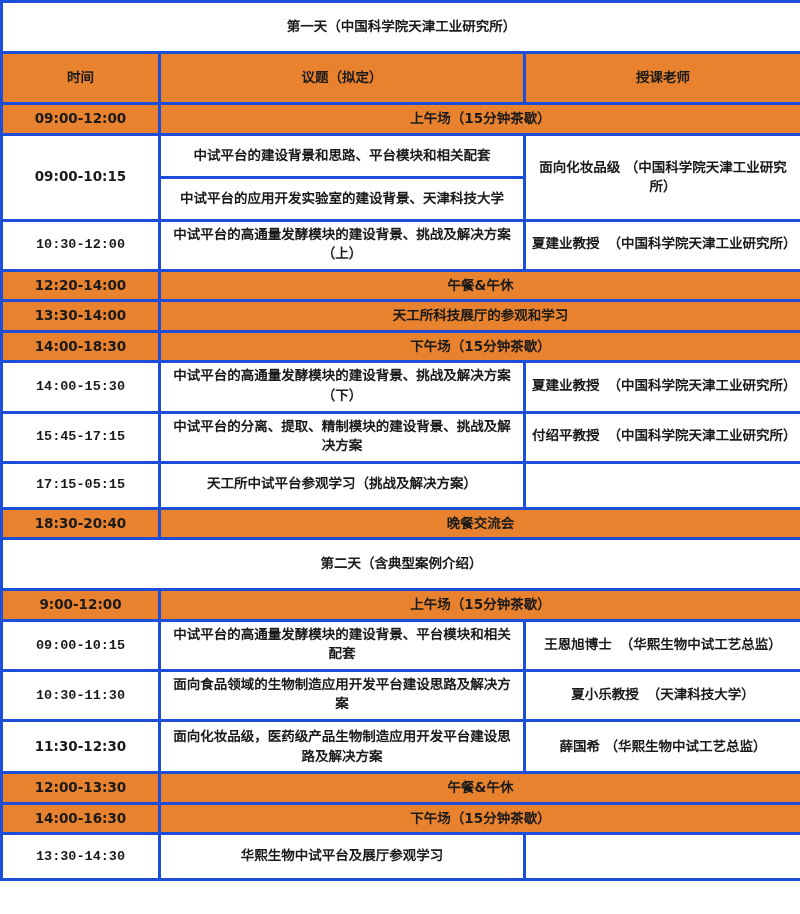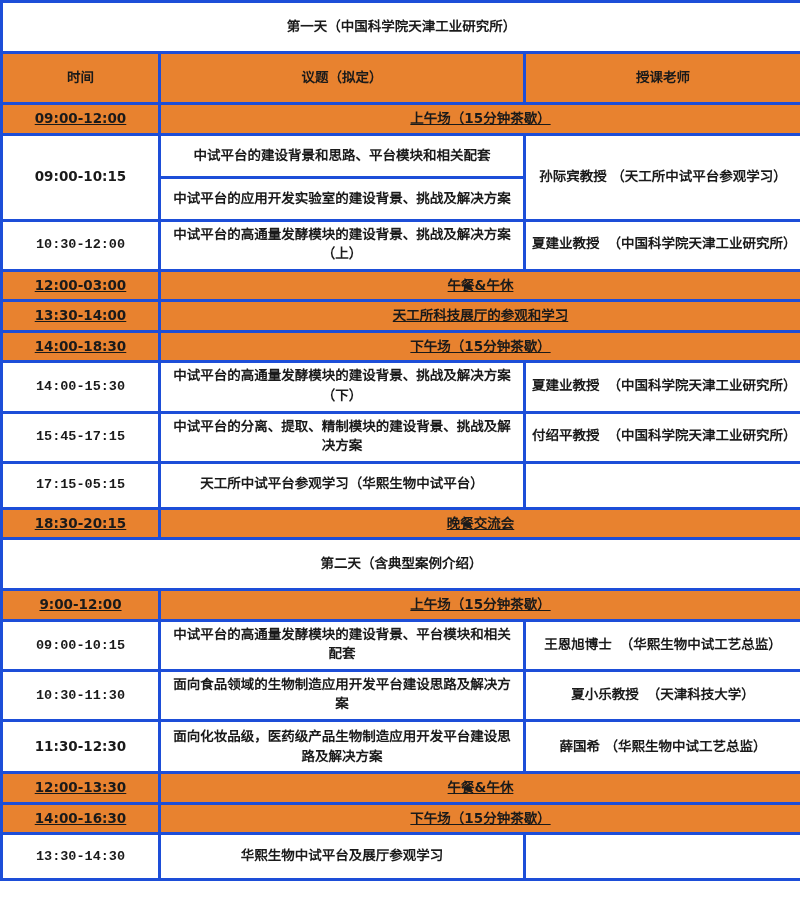--- a/index.html
+++ b/index.html
@@ -52,21 +52,21 @@
     margin-top: 39px;
   }
   .band {
     background: #E8822F;
   }
   .plain {
     background: #ffffff;
     margin-left: 28px;
   }
   .r-std    { height: 46px; font-family: Liberation Mono, monospace; }
-  .r-band   { height: 30px; text-decoration: underline; }
+  .r-band   { height: 30px; }
   .r-split  { height: 43px; }
   .r-wrap   { height: 52px; }
 
   .empty-cell { }
 
   
   .topic { }
 </style>
 </head>
 <body>
@@ -90,34 +90,34 @@
     </tr>
 
     <tr class="r-band">
       <td class="band">09:00-12:00</td>
       <td class="band" colspan="2">上午场（15分钟茶歇）</td>
     </tr>
 
     <tr class="r-split">
       <td class="plain" rowspan="2">09:00-10:15</td>
       <td class="plain topic">中试平台的建设背景和思路、平台模块和相关配套</td>
-      <td class="plain" rowspan="2">孙际宾教授 （天工所中试平台参观学习）</td>
+      <td class="plain" rowspan="2">面向化妆品级 （中国科学院天津工业研究所）</td>
     </tr>
     <tr class="r-split">
-      <td class="plain topic">中试平台的应用开发实验室的建设背景、挑战及解决方案</td>
+      <td class="plain topic">中试平台的应用开发实验室的建设背景、天津科技大学</td>
     </tr>
 
     <tr class="r-std">
       <td class="plain">10:30-12:00</td>
       <td class="plain topic">中试平台的高通量发酵模块的建设背景、挑战及解决方案（上）</td>
       <td class="plain">夏建业教授 （中国科学院天津工业研究所）</td>
     </tr>
 
     <tr class="r-band">
-      <td class="band">12:00-03:00</td>
+      <td class="band">12:20-14:00</td>
       <td class="band" colspan="2">午餐&amp;午休</td>
     </tr>
 
     <tr class="r-band">
       <td class="band">13:30-14:00</td>
       <td class="band" colspan="2">天工所科技展厅的参观和学习</td>
     </tr>
 
     <tr class="r-band">
       <td class="band">14:00-18:30</td>
@@ -131,26 +131,26 @@
     </tr>
 
     <tr class="r-std">
       <td class="plain">15:45-17:15</td>
       <td class="plain topic">中试平台的分离、提取、精制模块的建设背景、挑战及解决方案</td>
       <td class="plain">付绍平教授 （中国科学院天津工业研究所）</td>
     </tr>
 
     <tr class="r-std">
       <td class="plain">17:15-05:15</td>
-      <td class="plain topic">天工所中试平台参观学习（华熙生物中试平台）</td>
+      <td class="plain topic">天工所中试平台参观学习（挑战及解决方案）</td>
       <td class="plain empty-cell"></td>
     </tr>
 
     <tr class="r-band">
-      <td class="band">18:30-20:15</td>
+      <td class="band">18:30-20:40</td>
       <td class="band" colspan="2">晚餐交流会</td>
     </tr>
 
     <tr>
       <td class="day-header" colspan="3">第二天（含典型案例介绍）</td>
     </tr>
 
     <tr class="r-band">
       <td class="band">9:00-12:00</td>
       <td class="band" colspan="2">上午场（15分钟茶歇）</td>

